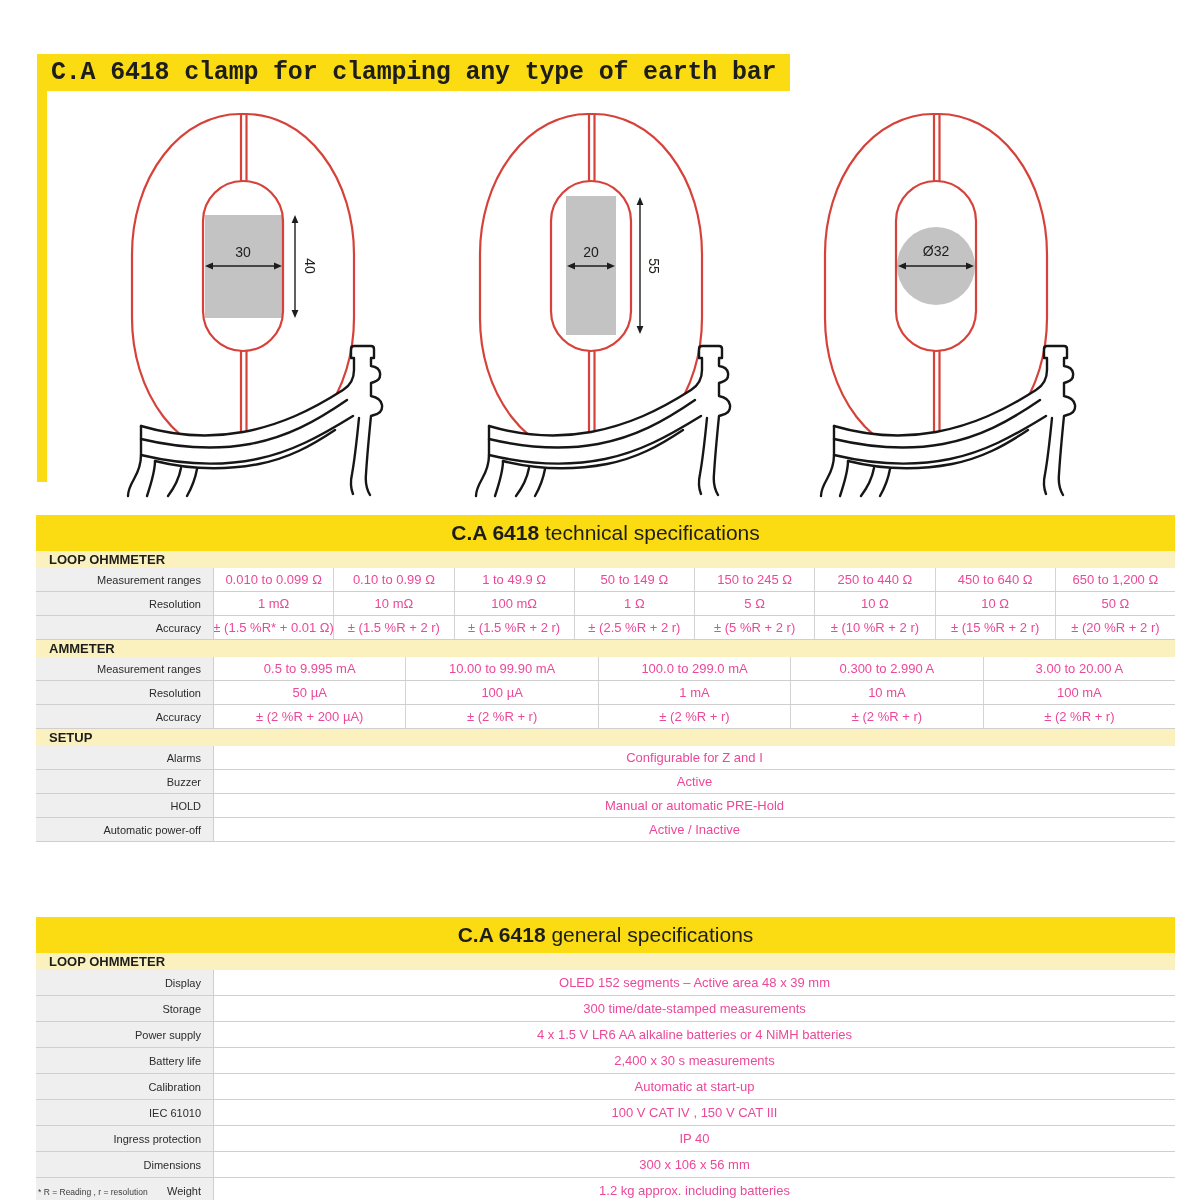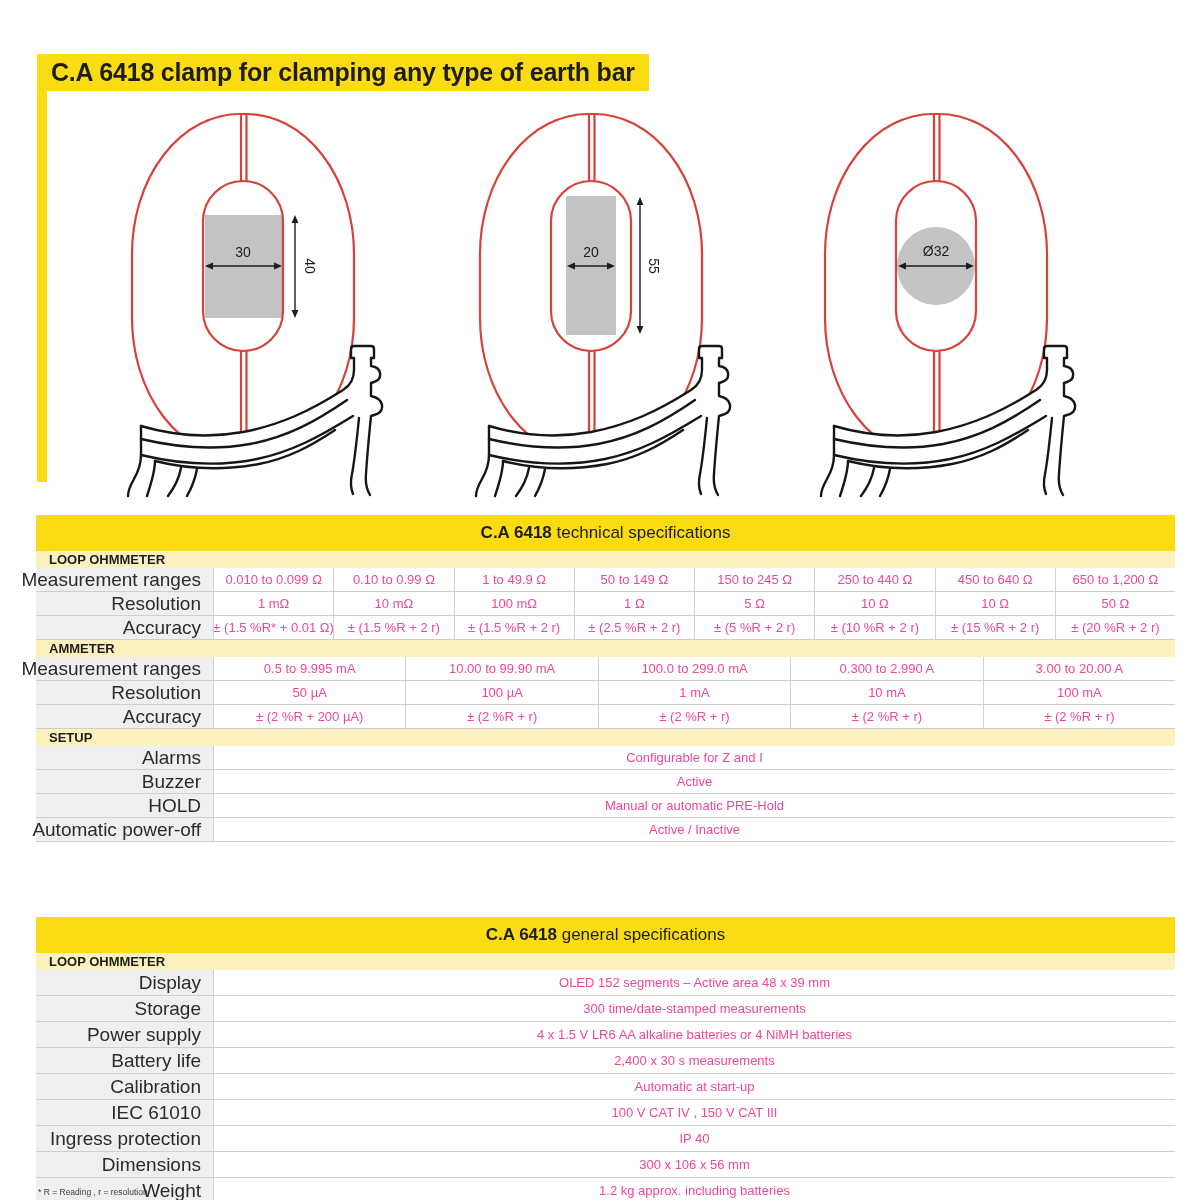--- a/index.html
+++ b/index.html
@@ -8,55 +8,55 @@
     width:1179px;height:1200px;position:relative;overflow:hidden;
     background:#ffffff;
     font-family:"Liberation Sans",sans-serif;
     color:#1d1d1b;
     --yellow:#fbdc12; --pale:#faf1bf; --red:#d6423a; --lblgray:#efefef; --bargray:#c3c3c3;
   }
   .banner{
     position:absolute;left:37px;top:54px;height:37px;
     background:var(--yellow);
     display:flex;align-items:center;padding:0 14px;
-    font-weight:bold;font-size:25px;letter-spacing:-0.2px;white-space:nowrap;
+    font-weight:bold;font-size:25px;letter-spacing:-0.2px;white-space:nowrap;font-family:Liberation Mono, monospace;
   }
   .left-strip{position:absolute;left:37px;top:54px;width:10px;height:428px;background:var(--yellow);}
   .diagrams{position:absolute;left:0;top:0;width:1179px;height:510px;}
   .clamp{position:absolute;top:106px;}
   .red-line{fill:none;stroke:var(--red);stroke-width:2.2;}
   .gray-fill{fill:var(--bargray);stroke:none;}
   .bar-fill{fill:#ffffff;stroke:none;}
   .bar-line{fill:none;stroke:#161616;stroke-width:2.4;stroke-linecap:round;stroke-linejoin:round;}
   .dim{stroke:#1d1d1b;stroke-width:1.4;}
   .dim-head{fill:#1d1d1b;stroke:none;}
   .dim-label{font-size:14px;fill:#1d1d1b;text-anchor:middle;font-family:"Liberation Sans",sans-serif;}
   .dim-label.rot{dominant-baseline:central;}
   .spec-table{position:absolute;left:36px;width:1139px;}
   #tech-table{top:515px;}
   #general-table{top:917px;}
   .tbl-title{
     height:36px;background:var(--yellow);
     display:flex;align-items:center;justify-content:center;
-    font-size:17px;color:#1d1d1b;
+    font-size:21px;color:#1d1d1b;
   }
   .tbl-title span{white-space:pre;}
   .sec-h{
     height:17px;background:var(--pale);
     display:flex;align-items:center;padding-left:13px;
     font-weight:bold;font-size:13px;
   }
   .row{display:flex;border-bottom:1px solid #cfcfcf;box-sizing:border-box;}
   .tech-rows .row{height:24px;}
   .gen-rows .row{height:26px;}
   .lbl{
     width:178px;flex:none;background:var(--lblgray);
     border-right:1px solid #cfcfcf;box-sizing:border-box;
     display:flex;align-items:center;justify-content:flex-end;
-    padding-right:12px;font-size:19px;color:#2b2b2b;white-space:nowrap;
+    padding-right:12px;font-size:11px;color:#2b2b2b;white-space:nowrap;
   }
   .cell{
     flex:1;display:flex;align-items:center;justify-content:center;
     font-size:13px;color:#ec4899;white-space:nowrap;overflow:hidden;
   }
   .cell.div{border-left:1px solid #d4d4d4;}
   .footnote{position:absolute;left:38px;top:1187px;font-size:8.5px;color:#3c3c3c;}
 </style>
 </head>
 <body style="--yellow: #fbdc12; --pale: #faf1bf; --red: #d6423a; --lblgray: #efefef; --bargray: #c3c3c3;">

